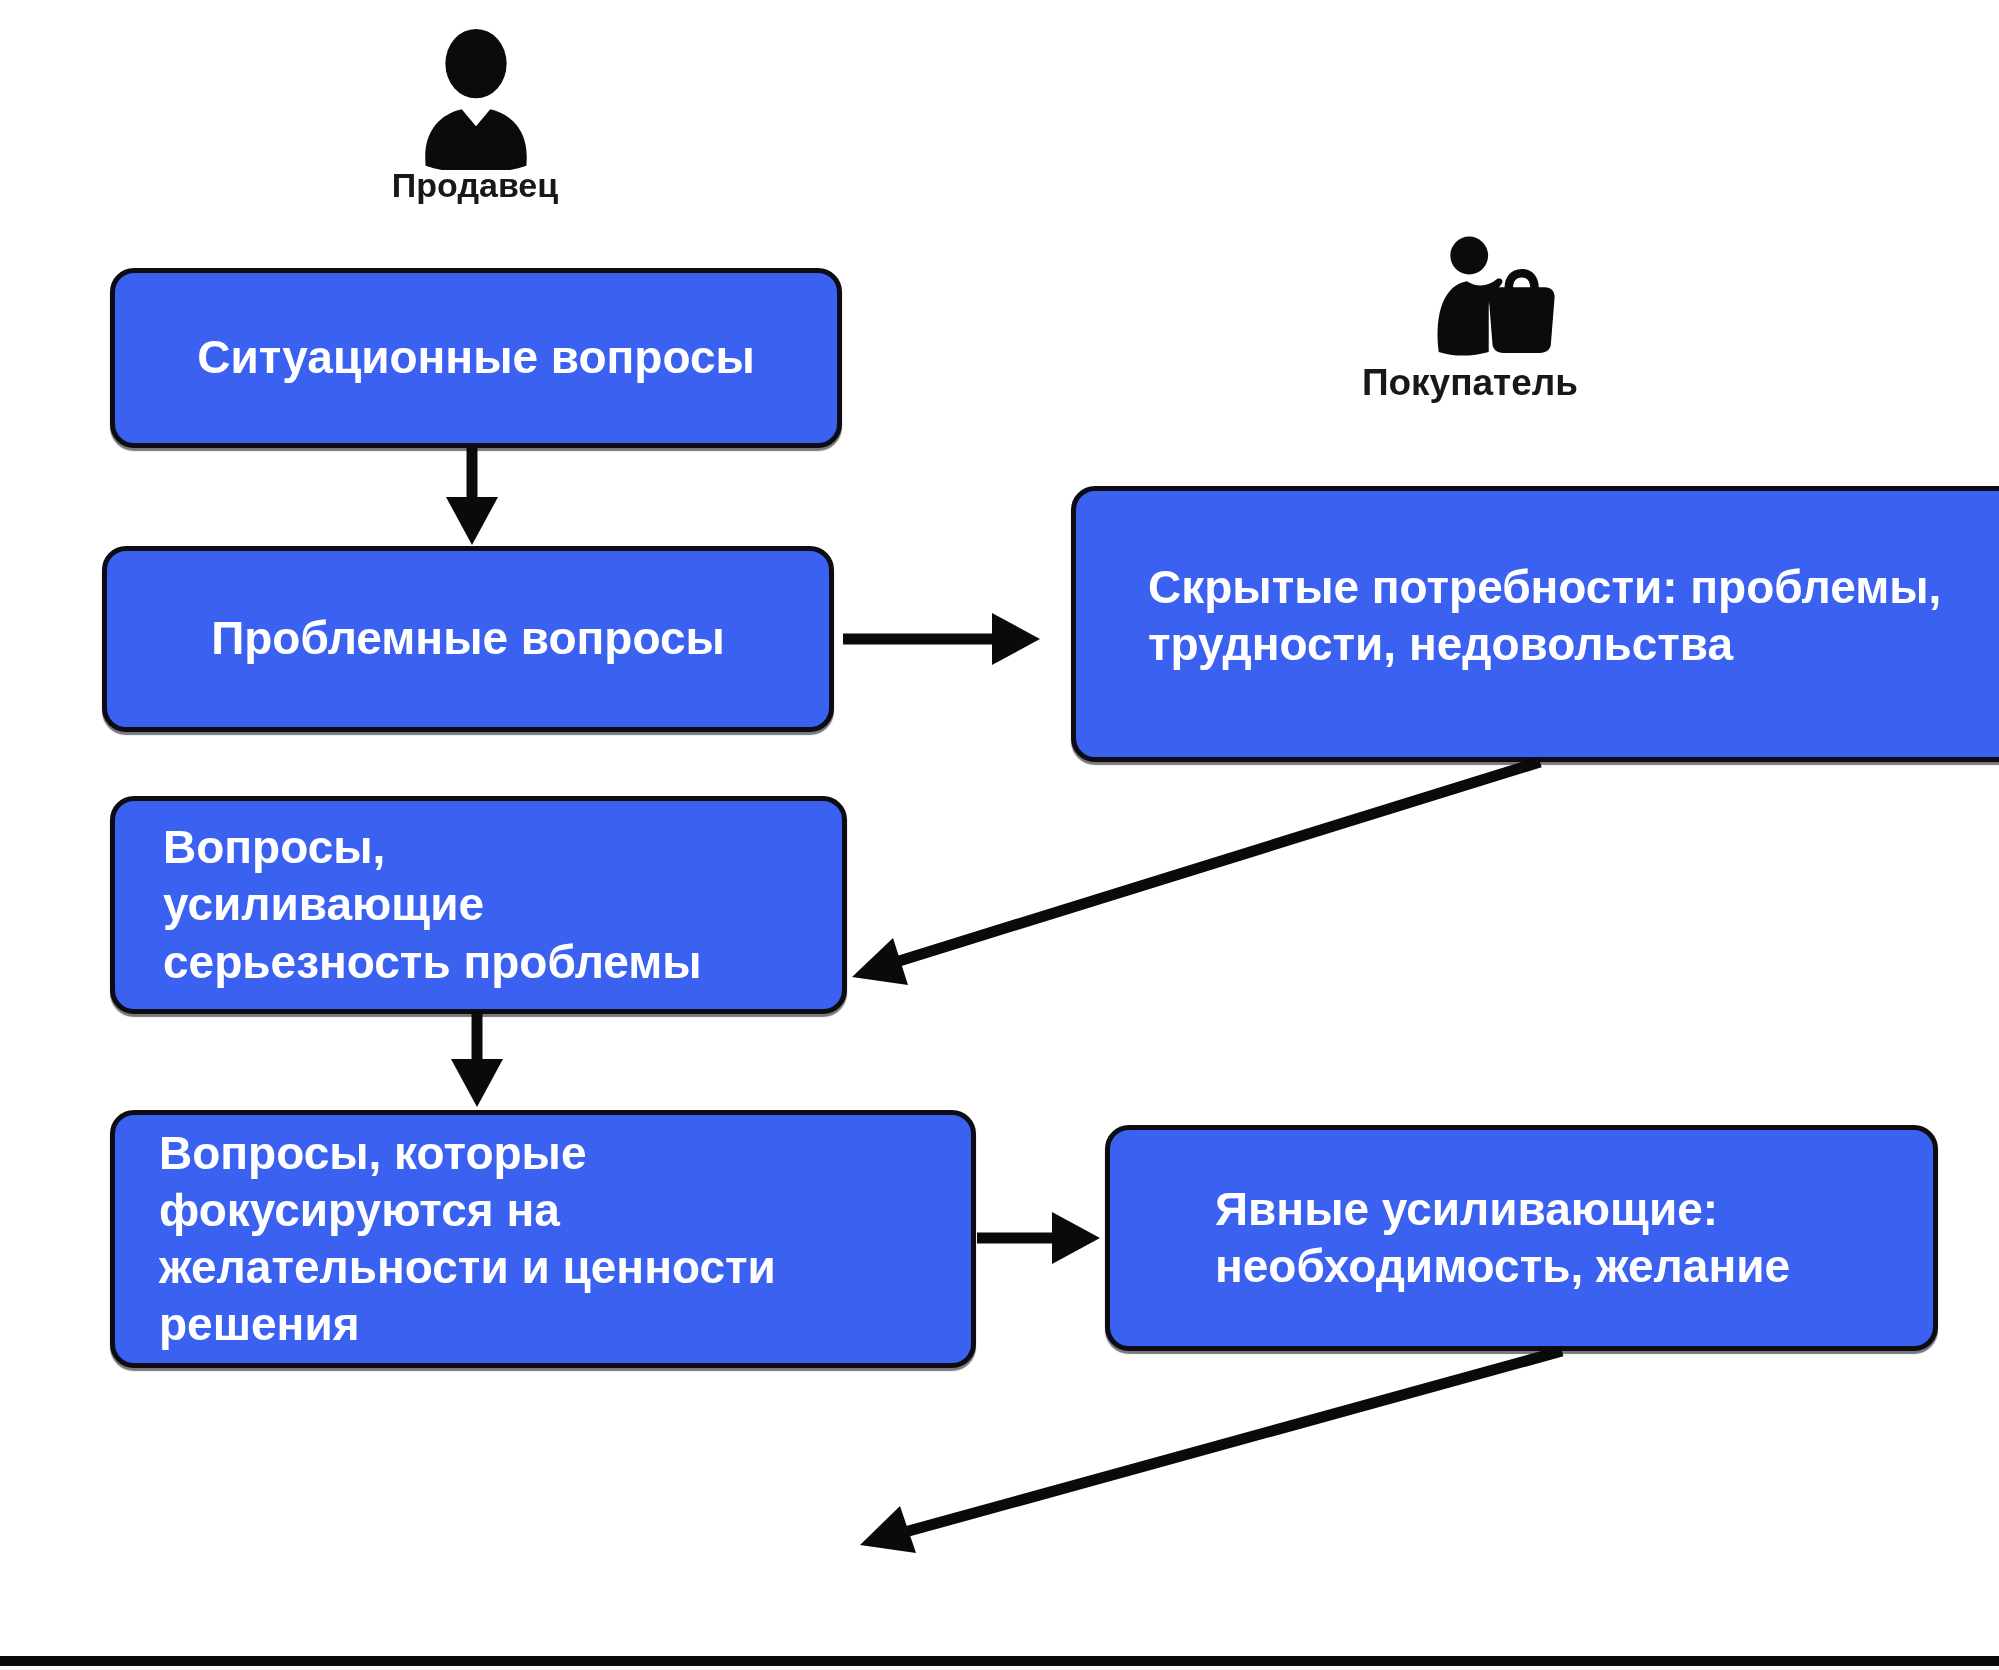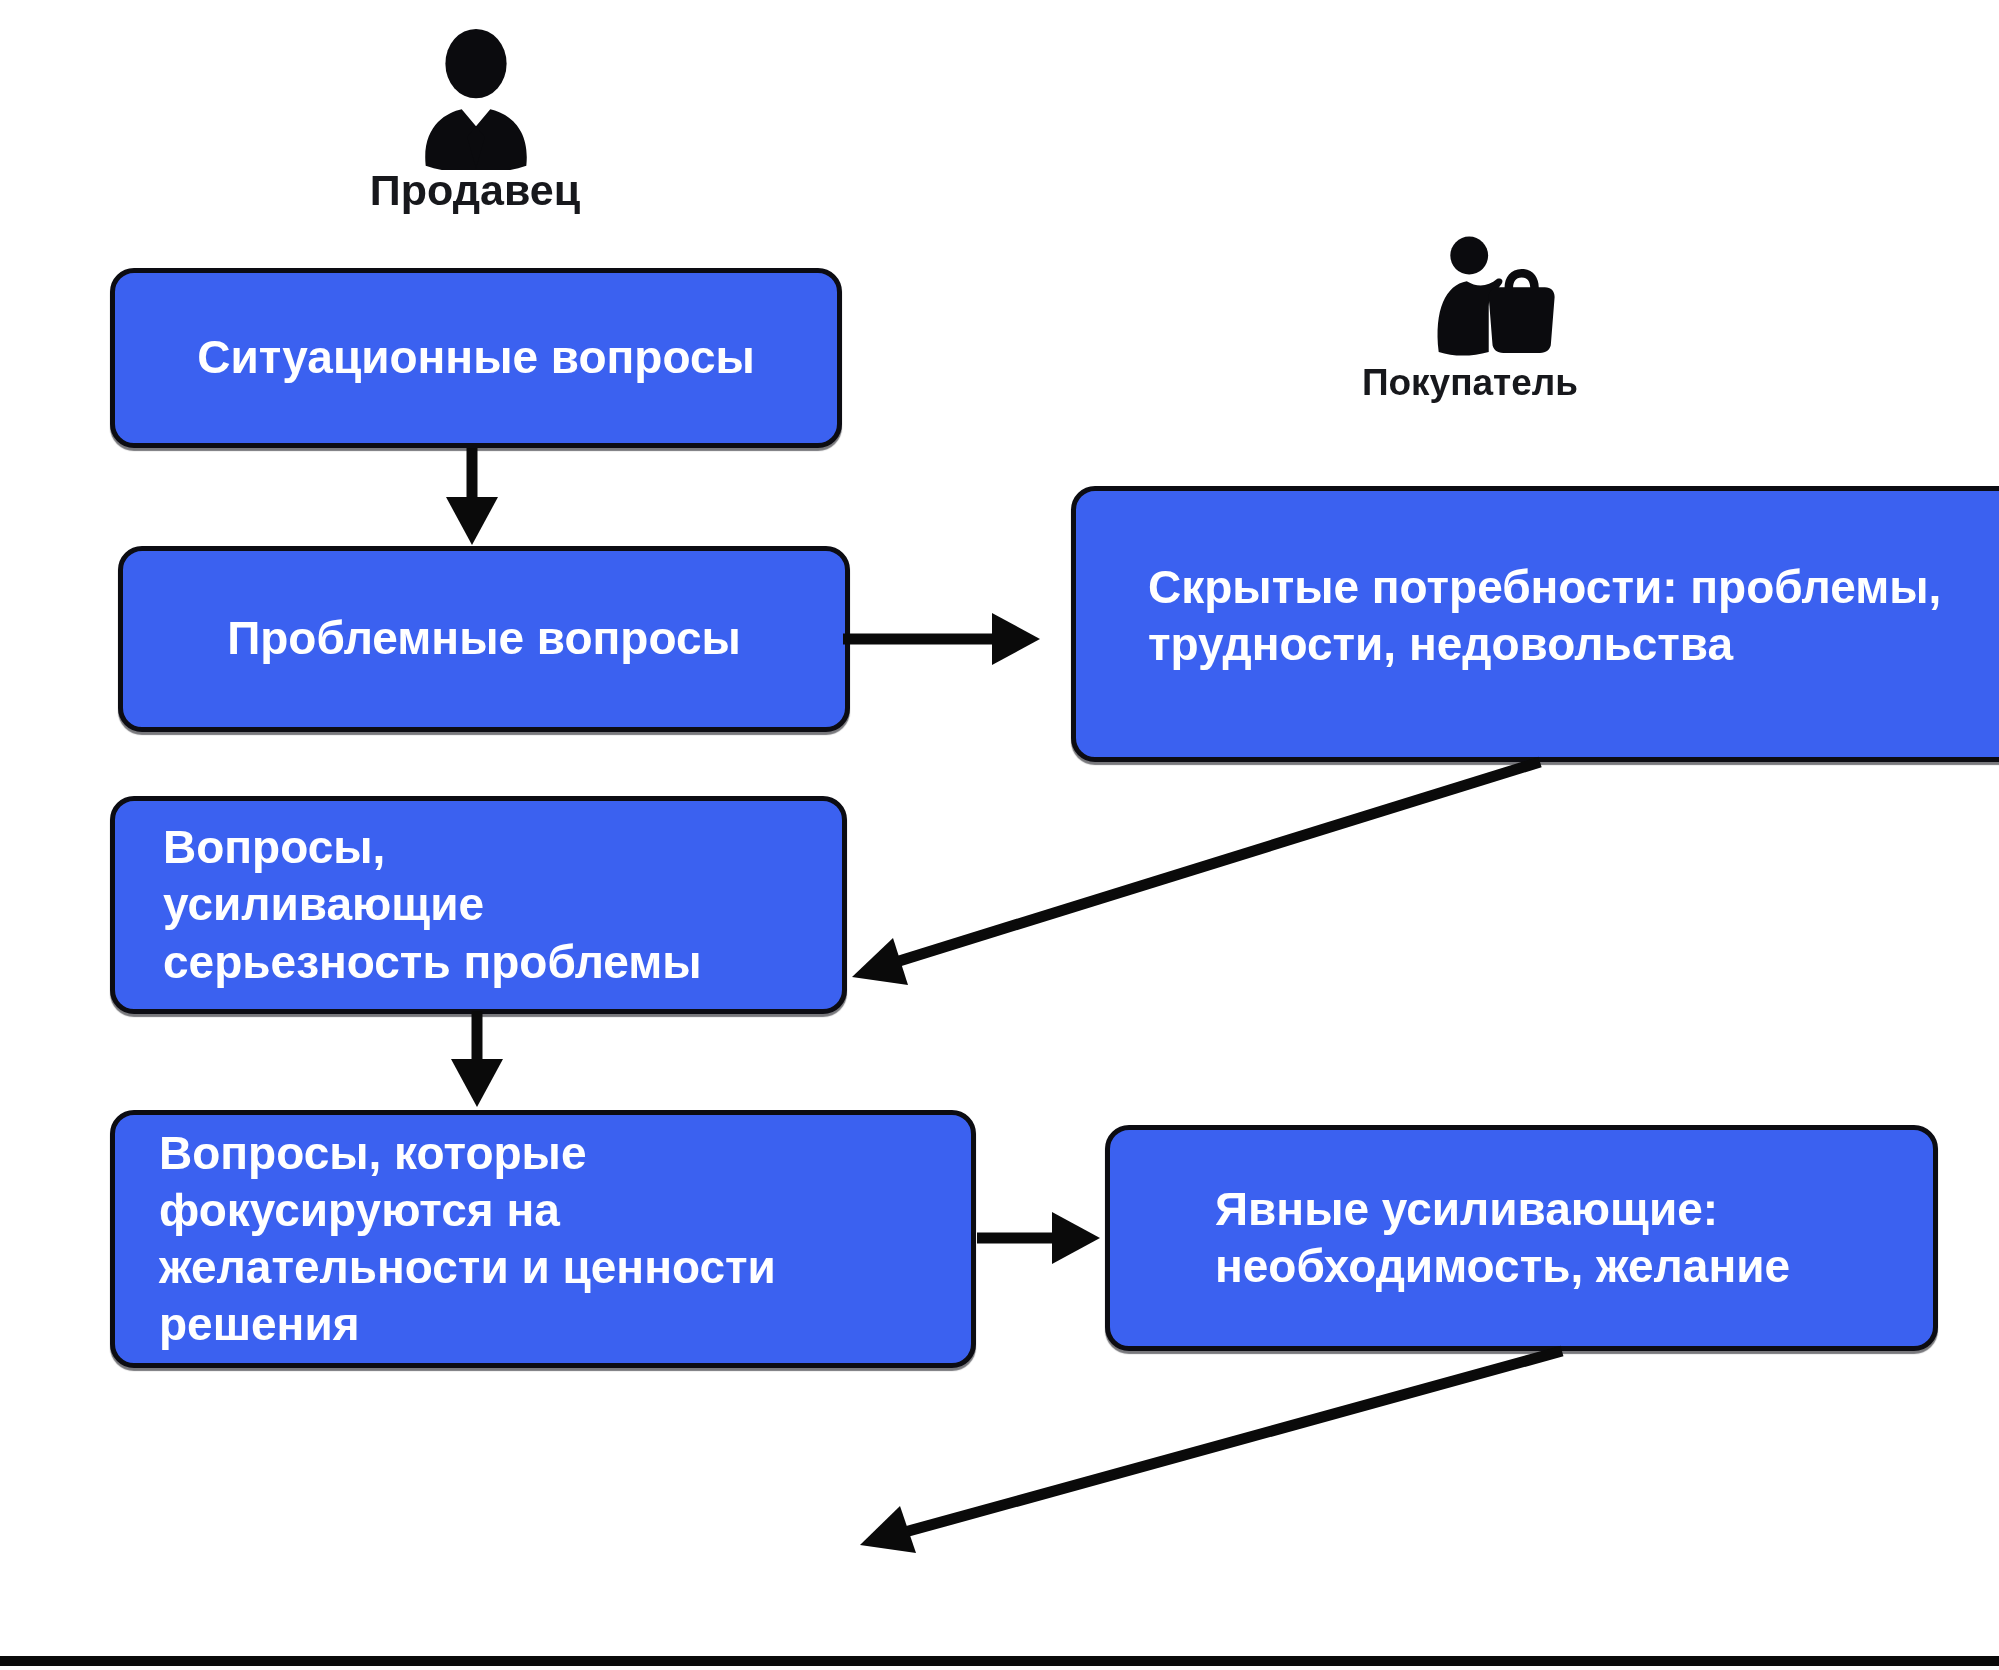--- a/index.html
+++ b/index.html
@@ -52,32 +52,32 @@
 </head>
 <body>
 
 <div class="canvas">
 
   <svg class="icon" style="left:408px;top:28px;" width="136" height="142" viewBox="0 0 100 104">
     <ellipse cx="50" cy="26" rx="22.5" ry="25.5"></ellipse>
     <path d="M13 101 C10 72 28 62 39.5 59.5 L50 72 L60.5 59.5 C72 62 90 72 87 101 C62 109 38 109 13 101 Z"></path>
     <path d="M50 72 L43.5 80 L50 103 L56.5 80 Z"></path>
   </svg>
-  <div class="actor-label" style="left:330px;top:166px;width:290px;font-size:43px;">Продавец</div>
+  <div class="actor-label" style="left:330px;top:166px;width:290px;font-size:34px;">Продавец</div>
 
   <svg class="icon" style="left:1424px;top:236px;" width="138" height="122" viewBox="0 0 113 100">
     <circle cx="37" cy="16" r="15.5"></circle>
     <path d="M12 95 C8 60 18 40 35 37 C43 42 52 42 60 35 C63 34 66 36 63 40 C58 47 53 50 53 58 L53 95 C39 99 24 99 12 95 Z"></path>
     <path d="M80 27 C89 27 94 34 94 42 L99 42 C104 42 107 45 107 50 L104 88 C104 93 100 96 95 96 L65 96 C60 96 56 93 56 88 L53 50 C53 45 56 42 61 42 L66 42 C66 34 71 27 80 27 Z M80 34 C75 34 73 38 73 42 L87 42 C87 38 85 34 80 34 Z"></path>
   </svg>
   <div class="actor-label" style="left:1325px;top:362px;width:290px;font-size:37px;">Покупатель</div>
 
   <div class="box center" style="left:110px;top:268px;width:732px;height:180px;">Ситуационные вопросы</div>
 
-  <div class="box center" style="left:118px;top:546px;width:732px;height:186px;">Проблемные вопросы</div>
+  <div class="box center" style="left:102px;top:546px;width:732px;height:186px;">Проблемные вопросы</div>
 
   <div class="box left" style="left:110px;top:796px;width:737px;height:218px;padding:0 140px 0 48px;">Вопросы, усиливающие серьезность проблемы</div>
 
   <div class="box left" style="left:110px;top:1110px;width:866px;height:258px;padding:0 90px 0 44px;">Вопросы, которые фокусируются на желательности и ценности решения</div>
 
 
   <div class="box left" style="left:1043px;top:486px;width:968px;height:276px;padding:0 40px 16px 72px;margin-left:28px;">Скрытые потребности: проблемы, трудности, недовольства</div>
 
   <div class="box left" style="left:1105px;top:1125px;width:833px;height:226px;padding:0 40px 0 105px;">Явные усиливающие: необходимость, желание</div>
 

